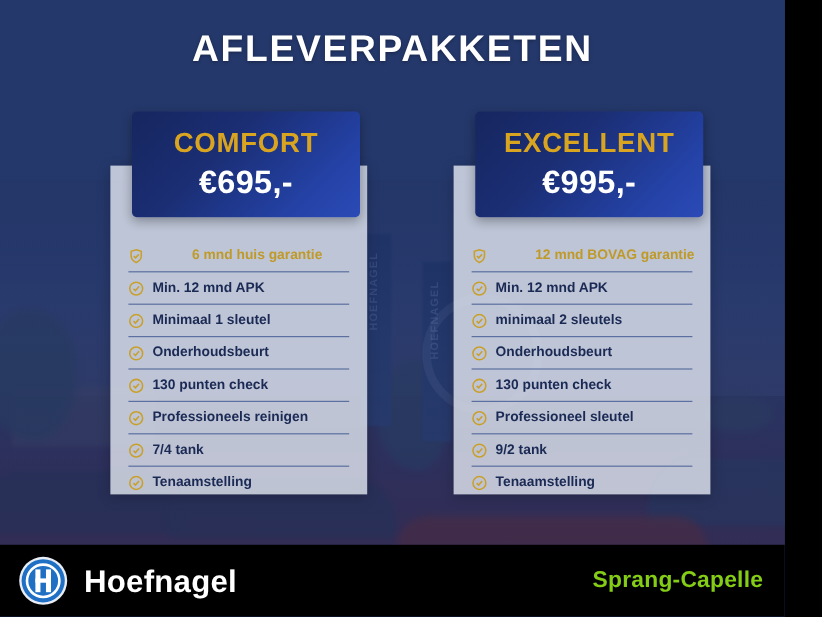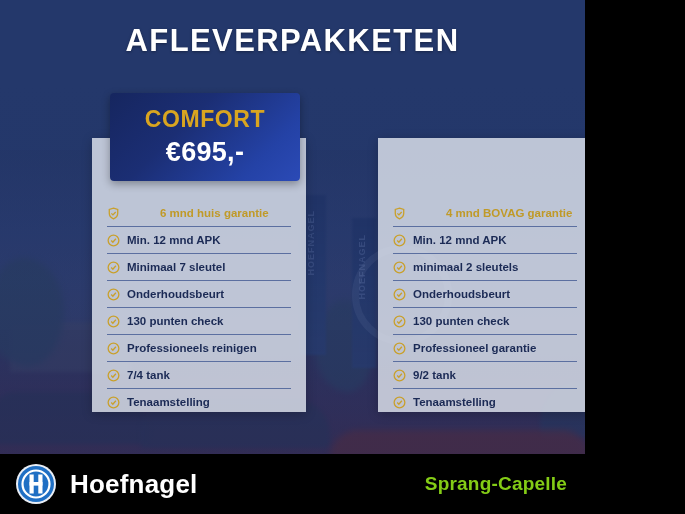--- a/index.html
+++ b/index.html
@@ -2,21 +2,21 @@
 <html><head>
 <meta charset="utf-8">
 <style>
   html, body {
     margin: 0;
     padding: 0;
     background: #000;
   }
   #stage {
     position: relative;
-    width: 585px;
+    width: 654px;
     height: 514px;
     overflow: hidden;
     font-family: "Liberation Sans", sans-serif;
     background: #1f3163;
   }
 
   
   .bg-photo {
     position: absolute;
     inset: 0;
@@ -266,21 +266,21 @@
             <circle cx="8" cy="8" r="6.6"></circle>
             <polyline points="5.2,8.1 7.2,10.1 10.9,5.9"></polyline>
           </svg>
         <span>Min. 12 mnd APK</span>
       </div>
       <div class="feature-item">
         <svg class="feature-icon" viewBox="0 0 16 16">
             <circle cx="8" cy="8" r="6.6"></circle>
             <polyline points="5.2,8.1 7.2,10.1 10.9,5.9"></polyline>
           </svg>
-        <span>Minimaal 7 sleutel</span>
+        <span>Minimaal 1 sleutel</span>
       </div>
       <div class="feature-item">
         <svg class="feature-icon" viewBox="0 0 16 16">
             <circle cx="8" cy="8" r="6.6"></circle>
             <polyline points="5.2,8.1 7.2,10.1 10.9,5.9"></polyline>
           </svg>
         <span>Onderhoudsbeurt</span>
       </div>
       <div class="feature-item">
         <svg class="feature-icon" viewBox="0 0 16 16">
@@ -307,27 +307,31 @@
         <svg class="feature-icon" viewBox="0 0 16 16">
             <circle cx="8" cy="8" r="6.6"></circle>
             <polyline points="5.2,8.1 7.2,10.1 10.9,5.9"></polyline>
           </svg>
         <span>Tenaamstelling</span>
       </div>
     </div>
   </div>
 
   <div class="card right">
+    <div class="card-header">
+      <div class="card-title">EXCELLENT</div>
+      <div class="card-price">€995,-</div>
+    </div>
     <div class="feature-list">
       <div class="feature-item highlight">
         <svg class="feature-icon" viewBox="0 0 16 16">
             <path d="M8 1.4 13.2 3v4.6c0 3.2-2.2 5.6-5.2 6.9-3-1.3-5.2-3.7-5.2-6.9V3z"></path>
             <polyline points="5.4,7.8 7.3,9.7 10.7,6.1"></polyline>
           </svg>
-        <span>4 mnd BOVAG garantie</span>
+        <span>12 mnd BOVAG garantie</span>
       </div>
       <div class="feature-item">
         <svg class="feature-icon" viewBox="0 0 16 16">
             <circle cx="8" cy="8" r="6.6"></circle>
             <polyline points="5.2,8.1 7.2,10.1 10.9,5.9"></polyline>
           </svg>
         <span>Min. 12 mnd APK</span>
       </div>
       <div class="feature-item">
         <svg class="feature-icon" viewBox="0 0 16 16">
@@ -348,21 +352,21 @@
             <circle cx="8" cy="8" r="6.6"></circle>
             <polyline points="5.2,8.1 7.2,10.1 10.9,5.9"></polyline>
           </svg>
         <span>130 punten check</span>
       </div>
       <div class="feature-item">
         <svg class="feature-icon" viewBox="0 0 16 16">
             <circle cx="8" cy="8" r="6.6"></circle>
             <polyline points="5.2,8.1 7.2,10.1 10.9,5.9"></polyline>
           </svg>
-        <span>Professioneel garantie</span>
+        <span>Professioneel sleutel</span>
       </div>
       <div class="feature-item">
         <svg class="feature-icon" viewBox="0 0 16 16">
             <circle cx="8" cy="8" r="6.6"></circle>
             <polyline points="5.2,8.1 7.2,10.1 10.9,5.9"></polyline>
           </svg>
         <span>9/2 tank</span>
       </div>
       <div class="feature-item">
         <svg class="feature-icon" viewBox="0 0 16 16">

